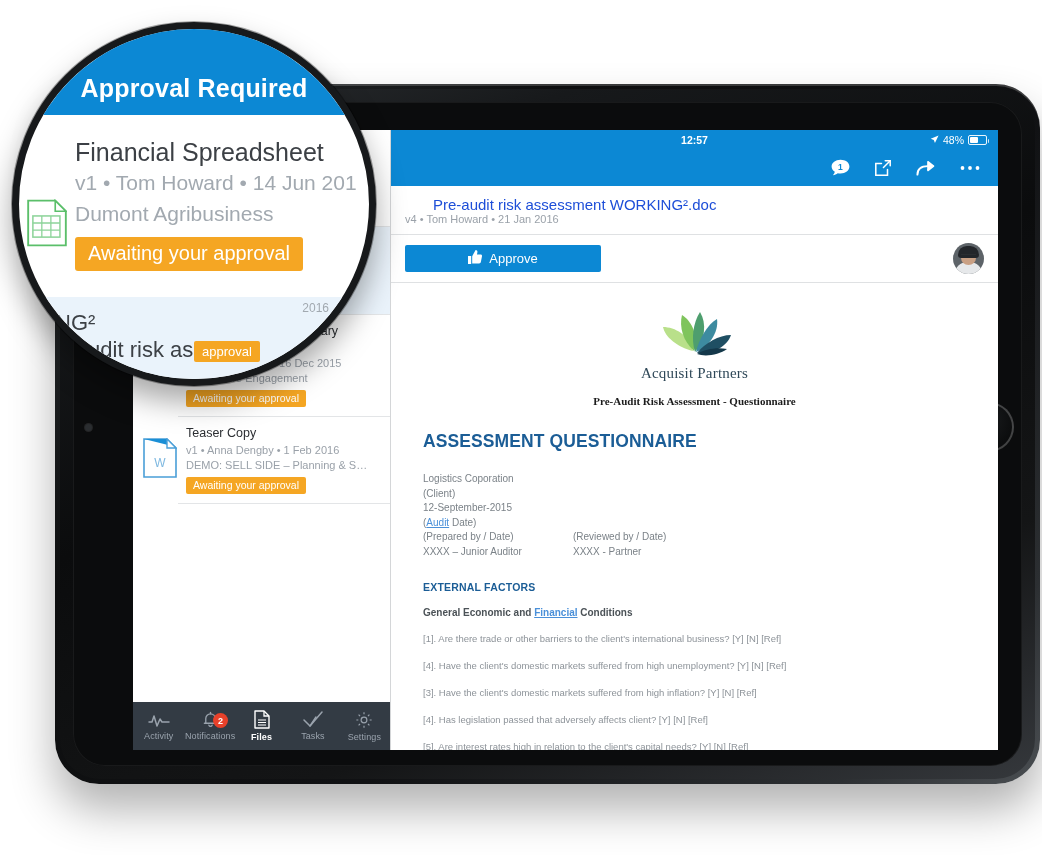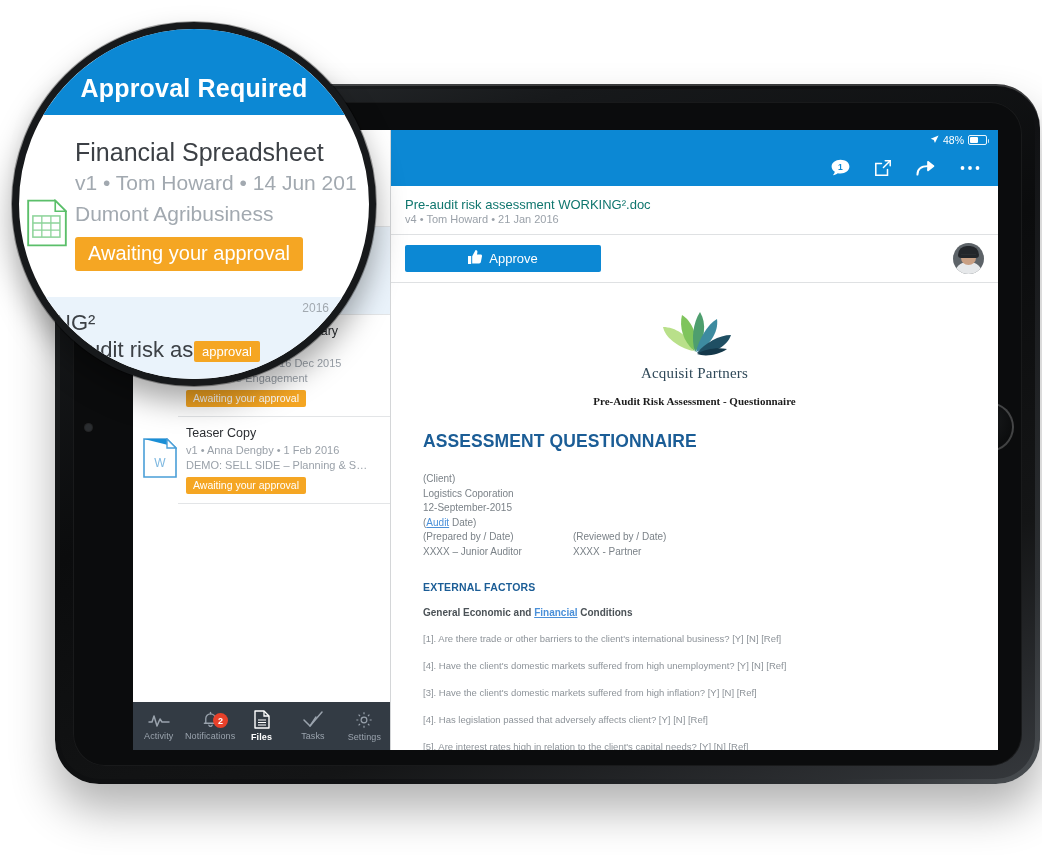--- a/index.html
+++ b/index.html
@@ -101,21 +101,21 @@
 
   .navbar{
     height:36px;background:#0c88d4;display:flex;align-items:center;justify-content:flex-end;
     gap:24px;padding:0 18px;
   }
   .navbar .nicon{cursor:pointer;display:flex;align-items:center;}
 
   .doc-head{
     padding:10px 14px 9px;border-bottom:1px solid #dfe1e3;
   }
-  .doc-title{font-size:13px;color:#0f766e;line-height:17px;}
+  .doc-title{font-size:15px;color:#1d4ed8;line-height:17px;margin-left:28px;}
   .doc-sub{font-size:11px;color:#9aa1a9;margin-top:0;}
 
   .approve-bar{
     display:flex;align-items:center;padding:8px 14px;border-bottom:1px solid #dfe1e3;gap:10px;
   }
   .approve-btn{
     background:#0c88d4;color:#ffffff;border:0;border-radius:2px;
     height:27px;width:196px;font-size:13px;display:flex;align-items:center;justify-content:center;gap:7px;
     font-family:"Liberation Sans", sans-serif;cursor:pointer;
   }
@@ -293,20 +293,21 @@
                 </svg>
               </span>
               <span class="tab-label">Settings</span>
             </div>
           </div>
         </div>
 
         <div class="viewer">
 
           <div class="statusbar">
+            <span class="clock">12:57</span>
             <span class="right">
               <span>
                 <svg width="9" height="9" viewBox="0 0 10 10">
                     <path d="M9.5.5L.8 4.3l3.4 1.3 1.3 3.4z" fill="#ffffff"></path>
                   </svg>
               </span>
               <span>48%</span>
               <span class="batt">
                   <i></i>
                 </span>
@@ -380,22 +381,22 @@
                   </g>
                 </svg>
                 <div class="co-name">Acquisit Partners</div>
               </div>
 
               <div class="doc-sub-head">Pre-Audit Risk Assessment - Questionnaire</div>
 
               <div class="doc-h1">ASSESSMENT QUESTIONNAIRE</div>
 
               <div class="doc-para">
+                <div>Logistics Coporation</div>
                 <div>(Client)</div>
-                <div>Logistics Coporation</div>
                 <div>12-September-2015</div>
                 <div><span>(</span><span class="lk">Audit</span><span> Date)</span></div>
                 <div class="two-col">
                   <span>(Prepared by / Date)</span>
                   <span>(Reviewed by / Date)</span>
                 </div>
                 <div class="two-col">
                   <span>XXXX – Junior Auditor</span>
                   <span>XXXX - Partner</span>
                 </div>

